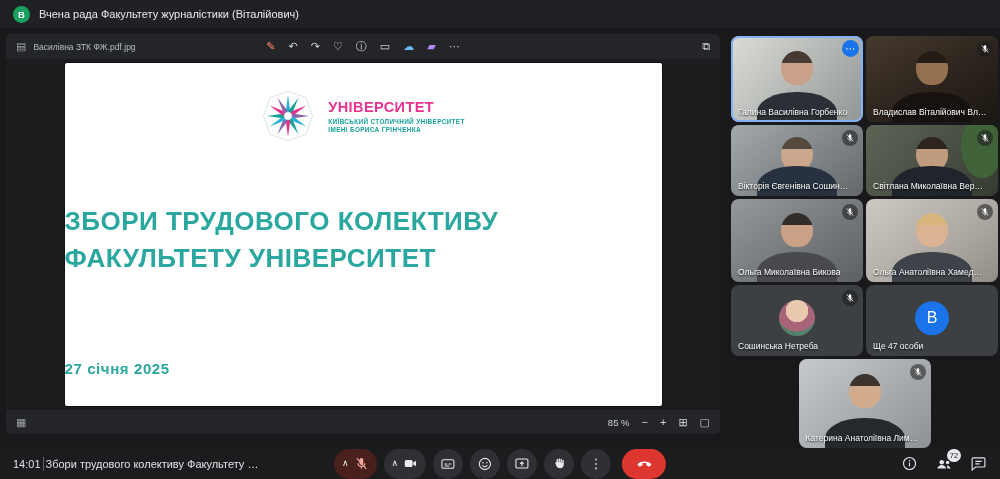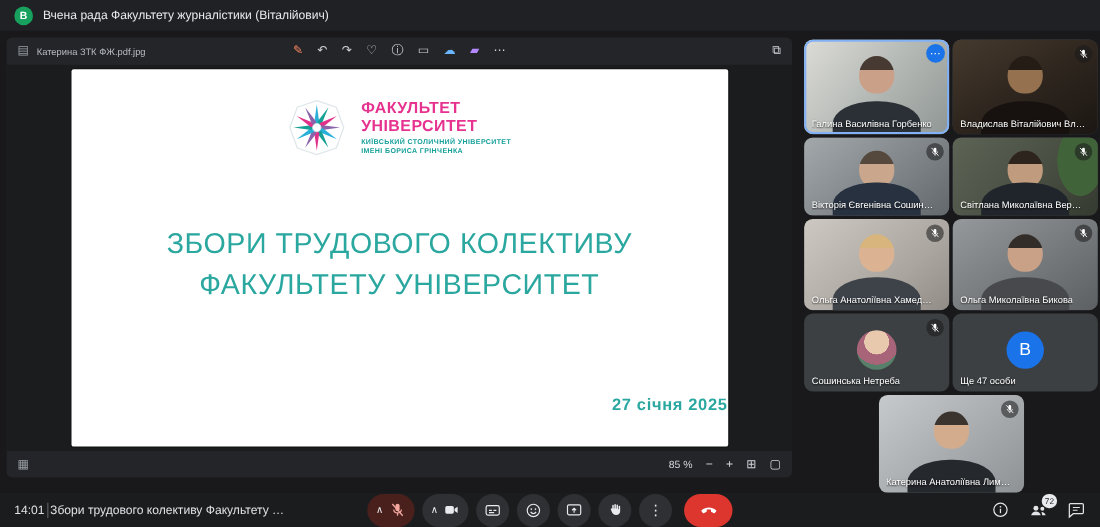--- a/index.html
+++ b/index.html
@@ -26,23 +26,23 @@
 
   .slide-stage { flex:1; background:#1b1c1e; display:flex; align-items:center; justify-content:center; }
   .slide { width:597px; height:343px; background:#ffffff; border-radius:2px; position:relative;
            box-shadow:0 0 0 1px rgba(0,0,0,.35); }
 
   .logo-row { position:absolute; top:26px; left:0; right:0; display:flex; justify-content:center; align-items:center; gap:13px; }
   .brand-line { color:#e73390; font-weight:700; font-size:14.5px; line-height:1.12; letter-spacing:.4px; }
   .uni-line { color:#17a09a; font-size:6.4px; font-weight:700; letter-spacing:.35px; margin-top:1.5px; }
   .uni-block { margin-top:3px; }
 
-  .slide-title { position:absolute; top:140px; width:100%; text-align:center; color:#2aa79f;
-                 font-weight:400; font-size:26px; line-height:1.42; letter-spacing:.5px; }
-  .slide-date  { position:absolute; top:297px; width:100%; text-align:right; color:#2aa79f;
+  .slide-title { position:absolute; top:140px; width:100%; color:#2aa79f;
+                 font-weight:700; font-size:26px; line-height:1.42; letter-spacing:.5px; }
+  .slide-date  { position:absolute; top:297px; width:100%; text-align:left; color:#2aa79f;
                  font-weight:700; font-size:15px; letter-spacing:.6px; }
 
   .viewer-bottom { height:24px; display:flex; align-items:center; padding:0 10px; flex:0 0 auto; }
   .vb-right { margin-left:auto; display:flex; align-items:center; gap:12px; }
   .zoom-label { font-size:9.5px; color:#cfd3d8; }
 
   
   .sidebar { position:absolute; left:731px; top:36px; width:267px; }
   .srow { display:flex; gap:3px; margin-bottom:3px; }
   .srow.center { justify-content:center; }
@@ -110,21 +110,21 @@
 <body>
 
 <div class="topbar">
   <span class="presenter-avatar">В</span>
   <span class="topbar-title">Вчена рада Факультету журналістики (Віталійович)</span>
 </div>
 
 <div class="viewer">
   <div class="viewer-top">
     <span class="vicon dim">▤</span>
-    <span class="viewer-filename">Катерина ЗТК ФЖ.pdf.jpg</span>
+    <span class="viewer-filename">Василівна ЗТК ФЖ.pdf.jpg</span>
     <span class="vt-center">
       <span class="vicon orange">✎</span>
       <span class="vicon">↶</span>
       <span class="vicon">↷</span>
       <span class="vicon">♡</span>
       <span class="vicon">ⓘ</span>
       <span class="vicon">▭</span>
       <span class="vicon blue">☁</span>
       <span class="vicon purple">▰</span>
       <span class="vicon">⋯</span>
@@ -149,21 +149,20 @@
             <path d="M32 7 L34.6 26 L32 30 L29.4 26 Z" fill="#e23189" transform="rotate(180 32 32)"></path>
             <path d="M32 7 L34.6 26 L32 30 L29.4 26 Z" fill="#8a63a8" transform="rotate(210 32 32)"></path>
             <path d="M32 7 L34.6 26 L32 30 L29.4 26 Z" fill="#28b0d8" transform="rotate(240 32 32)"></path>
             <path d="M32 7 L34.6 26 L32 30 L29.4 26 Z" fill="#17a096" transform="rotate(270 32 32)"></path>
             <path d="M32 7 L34.6 26 L32 30 L29.4 26 Z" fill="#e23189" transform="rotate(300 32 32)"></path>
             <path d="M32 7 L34.6 26 L32 30 L29.4 26 Z" fill="#8a63a8" transform="rotate(330 32 32)"></path>
           </g>
           <circle cx="32" cy="32" r="4.5" fill="#ffffff" stroke="#cfe3ea" stroke-width="1"></circle>
         </svg>
         <div>
-          <div class="brand-line">ФАКУЛЬТЕТ</div>
           <div class="brand-line">УНІВЕРСИТЕТ</div>
           <div class="uni-block">
             <div class="uni-line">КИЇВСЬКИЙ СТОЛИЧНИЙ УНІВЕРСИТЕТ</div>
             <div class="uni-line">ІМЕНІ БОРИСА ГРІНЧЕНКА</div>
           </div>
         </div>
       </div>
       <div class="slide-title">
         <div>ЗБОРИ ТРУДОВОГО КОЛЕКТИВУ</div>
         <div>ФАКУЛЬТЕТУ УНІВЕРСИТЕТ</div>
@@ -239,48 +238,48 @@
             <line x1="12" y1="16.5" x2="12" y2="20.5" stroke="currentColor" stroke-width="1.8"></line>
             <line x1="4.5" y1="3.5" x2="19.5" y2="20.5" stroke="currentColor" stroke-width="2"></line>
           </svg>
       </div>
       <div class="pname">Світлана Миколаївна Верниг...</div>
     </div>
   </div>
 
   <div class="srow">
     <div class="tile h3">
+      <div class="vidscene scene6">
+        <div class="head"></div>
+          <div class="torso"></div>
+      </div>
+      <div class="mute">
+        <svg width="10" height="10" viewBox="0 0 24 24">
+            <path d="M12 3a3 3 0 0 1 3 3v5a3 3 0 0 1-6 0V6a3 3 0 0 1 3-3z" fill="currentColor"></path>
+            <path d="M6.5 11.5c0 3 2.4 5 5.5 5s5.5-2 5.5-5" stroke="currentColor" fill="none" stroke-width="1.8"></path>
+            <line x1="12" y1="16.5" x2="12" y2="20.5" stroke="currentColor" stroke-width="1.8"></line>
+            <line x1="4.5" y1="3.5" x2="19.5" y2="20.5" stroke="currentColor" stroke-width="2"></line>
+          </svg>
+      </div>
+      <div class="pname">Ольга Миколаївна Бикова</div>
+    </div>
+    <div class="tile h3">
       <div class="vidscene scene5">
         <div class="head"></div>
           <div class="torso"></div>
       </div>
       <div class="mute">
         <svg width="10" height="10" viewBox="0 0 24 24">
             <path d="M12 3a3 3 0 0 1 3 3v5a3 3 0 0 1-6 0V6a3 3 0 0 1 3-3z" fill="currentColor"></path>
             <path d="M6.5 11.5c0 3 2.4 5 5.5 5s5.5-2 5.5-5" stroke="currentColor" fill="none" stroke-width="1.8"></path>
             <line x1="12" y1="16.5" x2="12" y2="20.5" stroke="currentColor" stroke-width="1.8"></line>
             <line x1="4.5" y1="3.5" x2="19.5" y2="20.5" stroke="currentColor" stroke-width="2"></line>
           </svg>
       </div>
       <div class="pname">Ольга Анатоліївна Хамедова</div>
-    </div>
-    <div class="tile h3">
-      <div class="vidscene scene6">
-        <div class="head"></div>
-          <div class="torso"></div>
-      </div>
-      <div class="mute">
-        <svg width="10" height="10" viewBox="0 0 24 24">
-            <path d="M12 3a3 3 0 0 1 3 3v5a3 3 0 0 1-6 0V6a3 3 0 0 1 3-3z" fill="currentColor"></path>
-            <path d="M6.5 11.5c0 3 2.4 5 5.5 5s5.5-2 5.5-5" stroke="currentColor" fill="none" stroke-width="1.8"></path>
-            <line x1="12" y1="16.5" x2="12" y2="20.5" stroke="currentColor" stroke-width="1.8"></line>
-            <line x1="4.5" y1="3.5" x2="19.5" y2="20.5" stroke="currentColor" stroke-width="2"></line>
-          </svg>
-      </div>
-      <div class="pname">Ольга Миколаївна Бикова</div>
     </div>
   </div>
 
   <div class="srow">
     <div class="tile h4">
       <div class="avatar-photo"></div>
       <div class="mute">
         <svg width="10" height="10" viewBox="0 0 24 24">
             <path d="M12 3a3 3 0 0 1 3 3v5a3 3 0 0 1-6 0V6a3 3 0 0 1 3-3z" fill="currentColor"></path>
             <path d="M6.5 11.5c0 3 2.4 5 5.5 5s5.5-2 5.5-5" stroke="currentColor" fill="none" stroke-width="1.8"></path>

